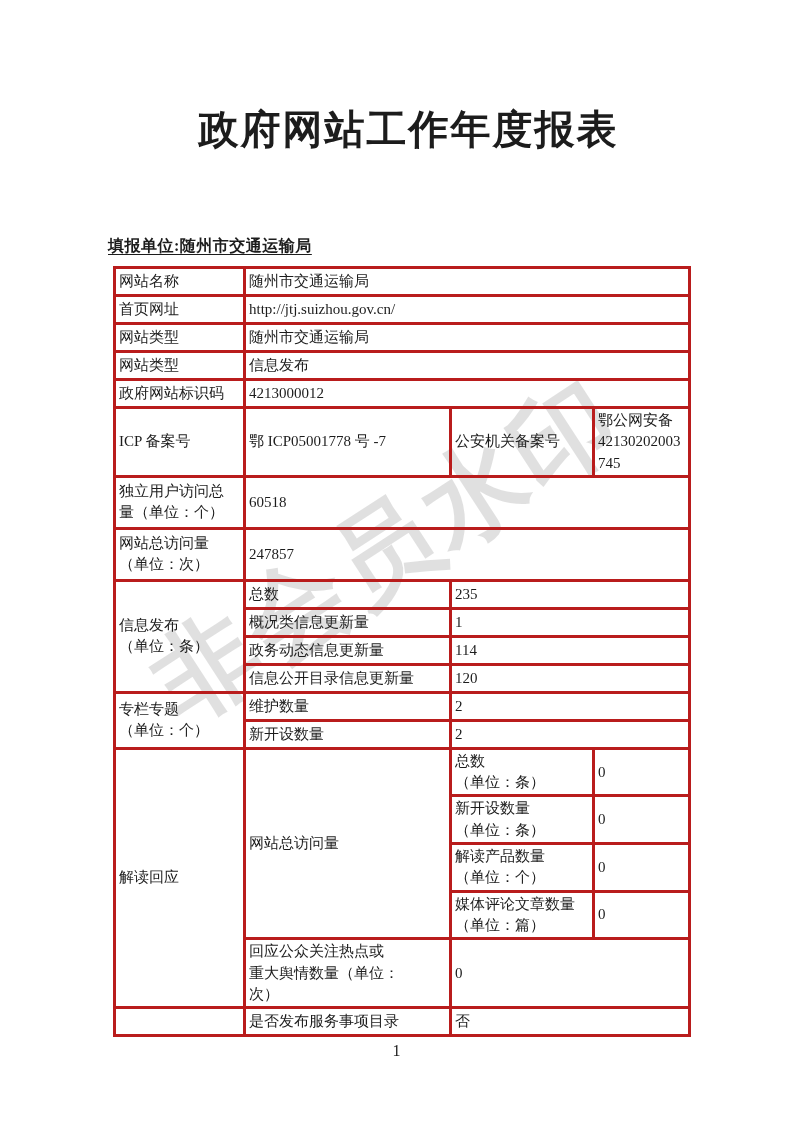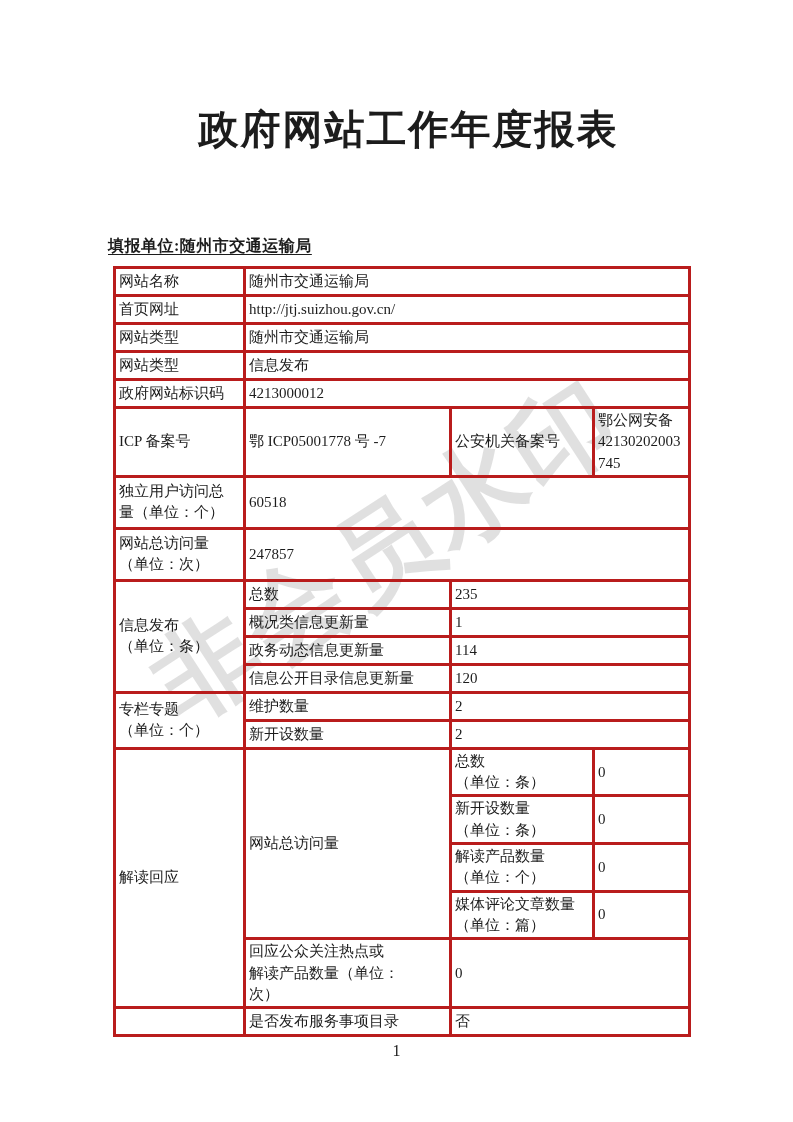--- a/index.html
+++ b/index.html
@@ -203,21 +203,21 @@
 （单位：个）</td>
       <td>0</td>
     </tr>
     <tr class="r47">
       <td>媒体评论文章数量
 （单位：篇）</td>
       <td>0</td>
     </tr>
     <tr class="r62">
       <td>回应公众关注热点或
-解读产品数量（单位：
+重大舆情数量（单位：
 次）</td>
       <td colspan="2">0</td>
     </tr>
     <tr class="r28">
       <td></td>
       <td>是否发布服务事项目录</td>
       <td colspan="2">否</td>
     </tr>
   </tbody>
     </table>

